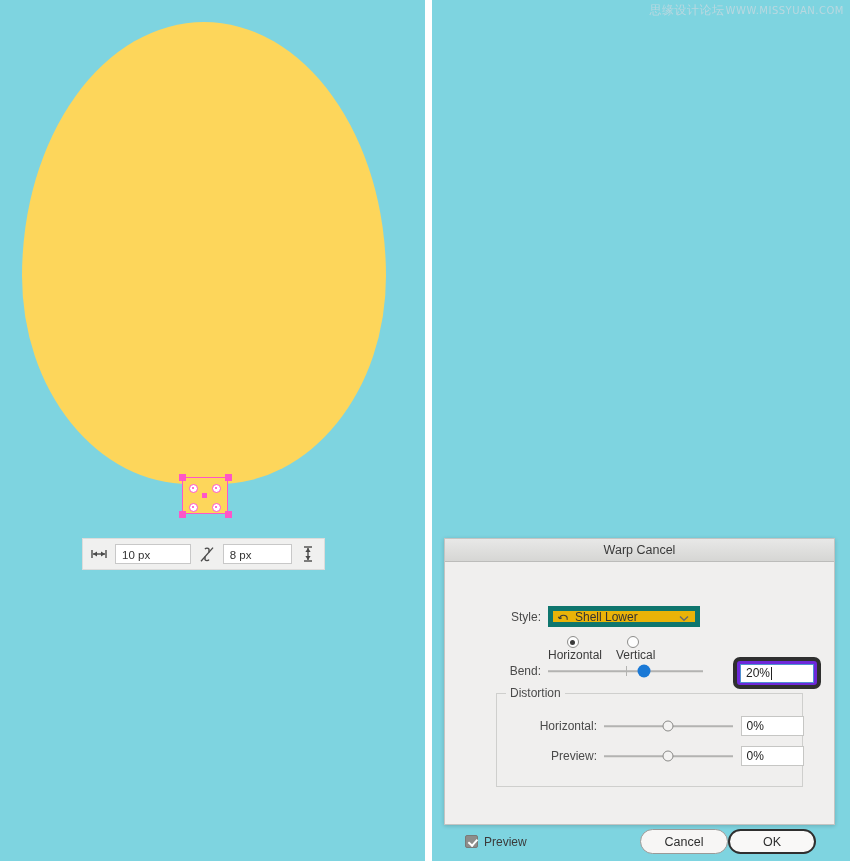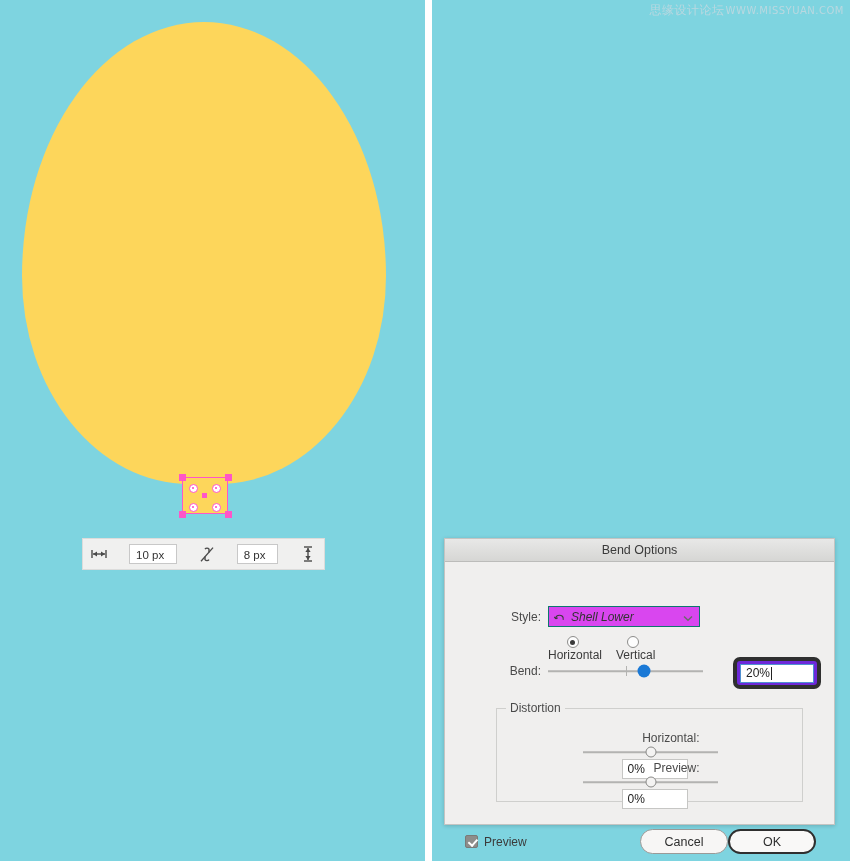--- a/index.html
+++ b/index.html
@@ -103,21 +103,21 @@
   #transform-bar {
     position: absolute;
     left: 82px; top: 538px;
     width: 243px; height: 32px;
     background: #f0f0ef;
     border: 1px solid #dcdcdb;
     box-sizing: border-box;
     display: flex;
     align-items: center;
     padding: 0 5px;
-    gap: 19px;
+    gap: 5px;
   }
   .tb-icon {
     width: 22px; height: 22px;
     display: flex; align-items: center; justify-content: center;
     flex: 0 0 auto;
   }
   .tb-field {
     background: #ffffff;
     border: 1px solid #c8c8c8;
     height: 20px;
@@ -165,27 +165,26 @@
   }
 
   
   #row-style { left: 0; top: 44px; width: 391px; }
   #style-label {
     width: 96px; text-align: right; padding-right: 7px;
     font-size: 12px; color: #4a4a4a;
   }
   #style-select {
     width: 152px; height: 21px;
-    background: #d946ef;
-    border: 1px solid #0f766e;
+    background: #eab308;
+    border: 5px solid #0f766e;
     box-sizing: border-box;
     display: flex; align-items: center;
     padding: 0 4px;
     position: relative;
-    font-style: italic;
   }
   #style-value { font-size: 12px; color: #333; margin-left: 5px; }
   #style-caret {
     position: absolute; right: 6px; top: 50%;
     transform: translateY(-50%);
   }
 
   
   #row-orient { left: 0; top: 74px; width: 391px; padding-left: 103px; }
   .radio-item { display: flex; align-items: center; margin-right: 14px; flex-direction: column; }
@@ -261,34 +260,34 @@
   }
   #bend-value { font-size: 12px; color: #222; }
   #bend-caret {
     width: 1px; height: 13px; background: #222;
     margin-left: 1px;
   }
 
   
   #distortion-group {
     position: absolute;
-    left: 51px; top: 146px;
+    left: 51px; top: 131px;
     width: 307px; height: 94px;
     border: 1px solid #cfcfcd;
     box-sizing: border-box;
   }
   #distortion-legend {
     position: absolute;
     left: 9px; top: -8px;
     background: #f0efee;
     padding: 0 4px;
     font-size: 12px;
     color: #4a4a4a;
   }
-  .d-row { position: absolute; left: 0; width: 307px; display: flex; align-items: center; flex-direction: column; }
+  .d-row { position: absolute; left: 0; width: 307px; display: flex; align-items: center; }
   #d-row-h { top: 22px; }
   #d-row-v { top: 52px; }
   .d-label {
     width: 105px; text-align: right; padding-right: 7px;
     font-size: 12px; color: #4a4a4a;
   }
   .d-slider { width: 135px; position: relative; height: 14px; }
   .d-field {
     width: 66px; height: 20px;
     background: #ffffff;
@@ -417,21 +416,21 @@
         <line x1="6" y1="3" x2="6" y2="15" stroke="#4a4a4a" stroke-width="1.4"></line>
         <polygon points="6,3 3.4,7 8.6,7" fill="#4a4a4a"></polygon>
         <polygon points="6,15 3.4,11 8.6,11" fill="#4a4a4a"></polygon>
       </svg>
     </span>
   </div>
 
   <div id="warp-dialog">
 
     <div id="dialog-titlebar">
-      <span id="dialog-title">Bend Options</span>
+      <span id="dialog-title">Warp Cancel</span>
     </div>
 
     <div id="dialog-body">
 
       <div class="row" id="row-style">
         <span id="style-label" class="lbl">Style:</span>
         <div id="style-select">
           <span>
             <svg width="13" height="13" viewBox="0 0 14 14">
               <path d="M3 10.5 C3 5.5 11 5.5 11 10.2" fill="none" stroke="#3a3a3a" stroke-width="1.3"></path>

